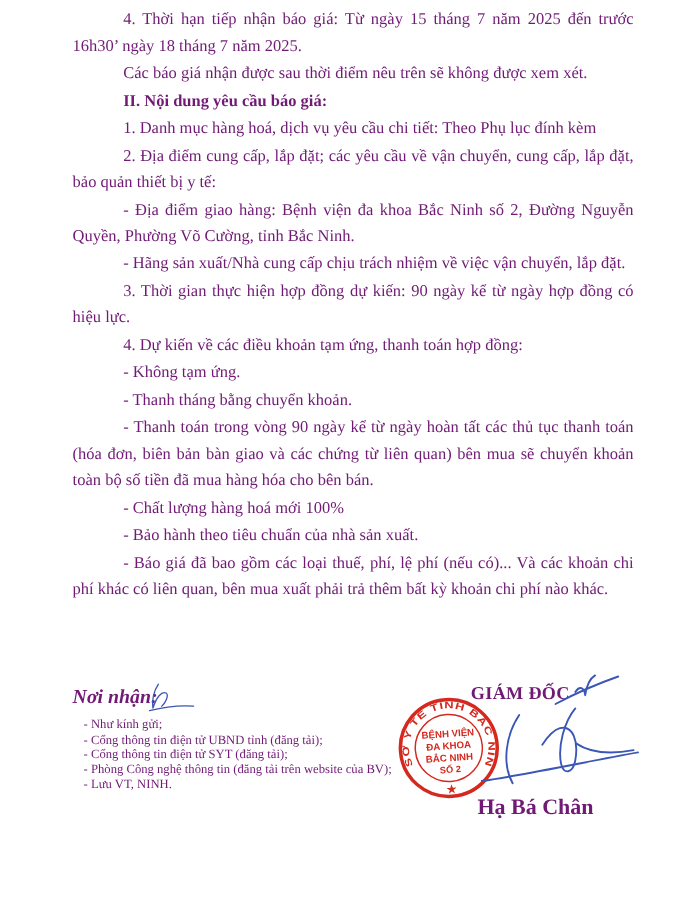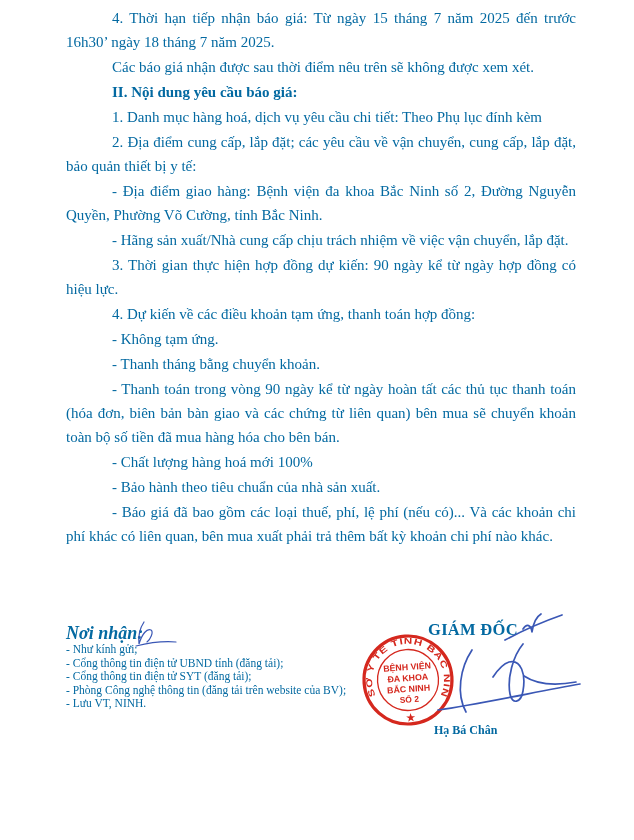--- a/index.html
+++ b/index.html
@@ -1,50 +1,50 @@
 <!DOCTYPE html>
 <html><head>
 <meta charset="utf-8">
 <style>
   html,body{margin:0;padding:0;background:#ffffff;}
   .page{
     position:relative;
     width:634px;height:840px;
     background:#ffffff;
     font-family:"Liberation Serif", serif;
-    color:#0369a1;
+    color:#701a75;
     overflow:hidden;
   }
   .body-text{
     position:absolute;
     left:66px;top:6px;width:510px;
     font-size:15px;line-height:24px;
     text-align:justify;
   }
   .body-text p{
     margin:0 0 1px 0;
     text-indent:46px;
   }
   .body-text p.bold{font-weight:bold;}
   .recipients-label{
     position:absolute;left:66px;top:623px;
     font-size:18px;font-weight:bold;font-style:italic;
   }
   .recipients-list{
     position:absolute;left:66px;top:643px;
     font-size:11.5px;line-height:13.6px;
-    list-style:none;margin:0;padding:0;
+    list-style:none;margin:10px;padding:0;
   }
   .director-title{
     position:absolute;left:428px;top:620px;
     font-size:16.5px;font-weight:bold;letter-spacing:0.3px;text-align:center;
   }
   .signer-name{
     position:absolute;left:434px;top:723px;
-    font-size:12px;font-weight:bold;
+    font-size:20px;font-weight:bold;
   }
   .stamp-wrap{
     position:absolute;left:360px;top:632px;width:96px;height:96px;
     transform:rotate(-4deg);
     z-index:2;
   }
   .stamp-wrap svg{display:block;}
   .stamp-ring-text{
     font-family:"Liberation Sans", sans-serif;
     font-weight:bold;font-size:8.6px;letter-spacing:0.6px;

